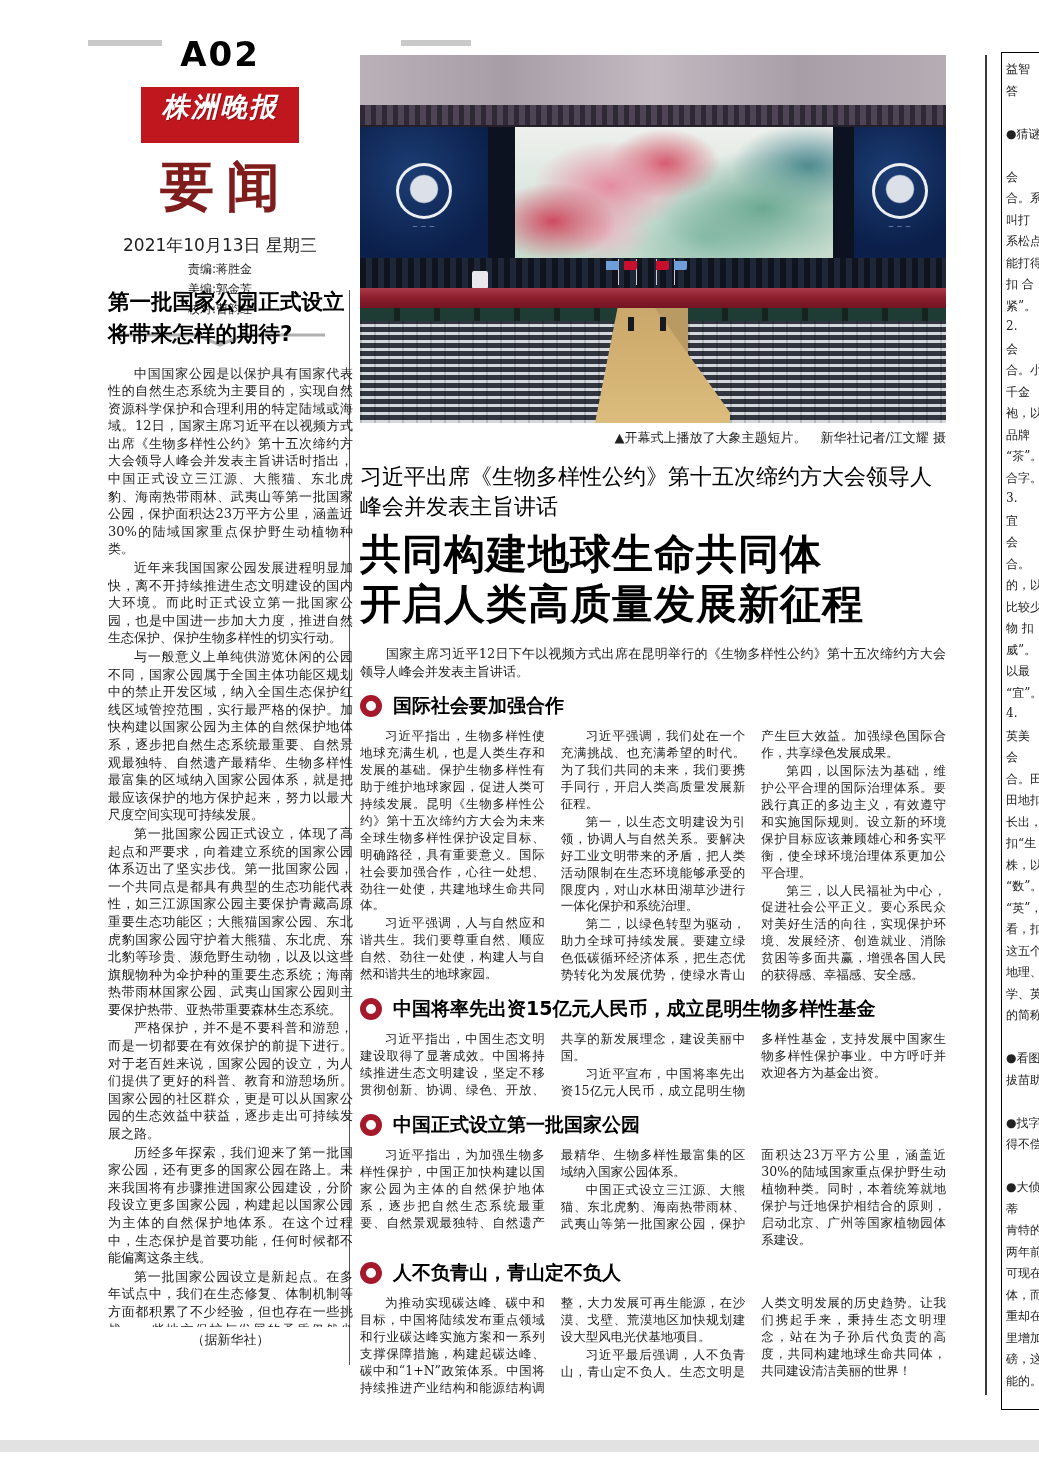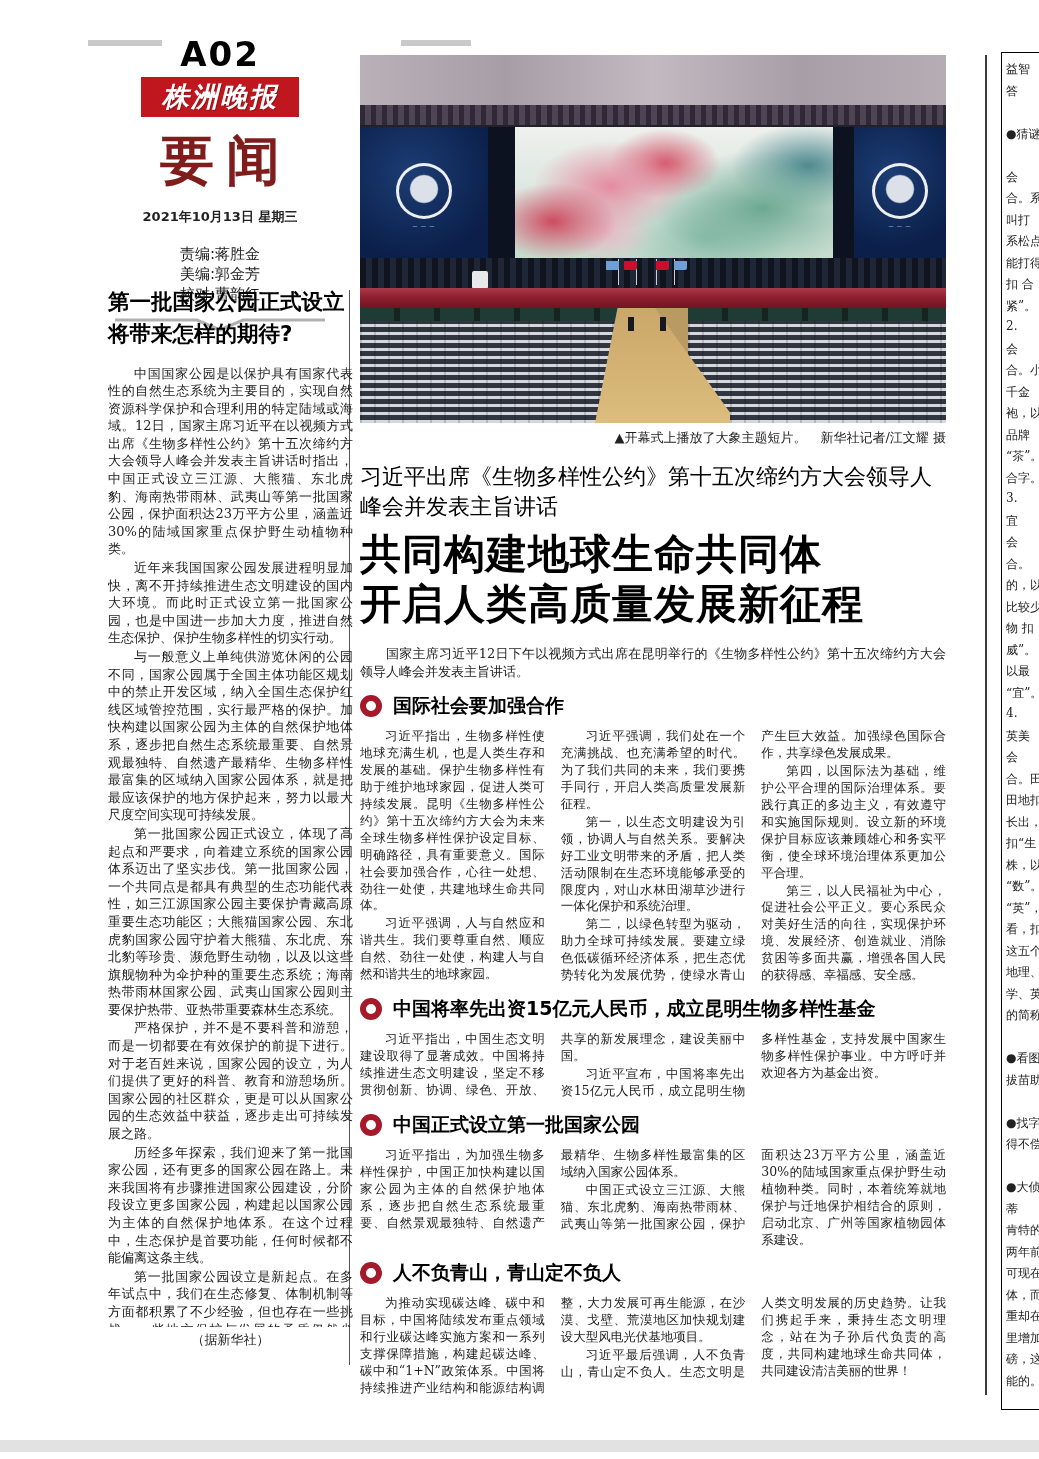--- a/index.html
+++ b/index.html
@@ -9,27 +9,27 @@
   
   .mark{position:absolute;background:#c9c9c9;height:6px;}
   .mark1{left:88px;top:40px;width:74px;}
   .mark2{left:401px;top:40px;width:70px;}
   .bottom-strip{position:absolute;left:0;top:1440px;width:1039px;height:12px;background:#e2e2e2;}
   .fold-line{position:absolute;left:985px;top:55px;width:2px;height:1340px;background:#3c3c3c;}
 
   
   .mast{position:absolute;left:98px;top:34px;width:244px;text-align:center;}
   .page-num{font-size:34px;font-weight:bold;color:#000;letter-spacing:2px;}
-  .logo{margin:3px auto 0;width:158px;height:40px;background:#c0171e;color:#fff;
+  .logo{margin:13px auto 0;width:158px;height:56px;background:#c0171e;color:#fff;
         font-weight:900;font-size:27px;line-height:40px;font-style:italic;letter-spacing:2px;
         text-shadow:1px 1px 0 rgba(0,0,0,.25);text-align:center;}
   .section-name{margin-top:8px;font-size:54px;font-weight:900;color:#7f1d1d;
         letter-spacing:12px;text-indent:12px;font-family:"DejaVu Serif","Liberation Serif",serif;}
-  .dateline{margin-top:10px;font-size:13px;font-weight:bold;color:#222;}
-  .editors{margin-top:18px;font-size:15px;color:#222;}
+  .dateline{margin-top:10px;font-size:17px;font-weight:normal;color:#222;}
+  .editors{margin-top:2px;font-size:12px;color:#222;}
   .editors .ed-line{line-height:20px;}
   .divider{margin-top:12px;}
 
   
   .column-rule{position:absolute;left:349px;top:290px;width:1px;height:1075px;background:#555;}
   .left-article{position:absolute;left:108px;top:286px;width:245px;}
   .la-title{font-size:21.5px;font-weight:800;line-height:1.5;color:#000;}
   .la-body{margin-top:14px;font-size:13px;line-height:17.6px;text-align:justify;
            height:962px;overflow:hidden;font-family:"DejaVu Serif","Liberation Serif",serif;}
   .para{text-indent:2em;margin:0 0 1px 0;}

